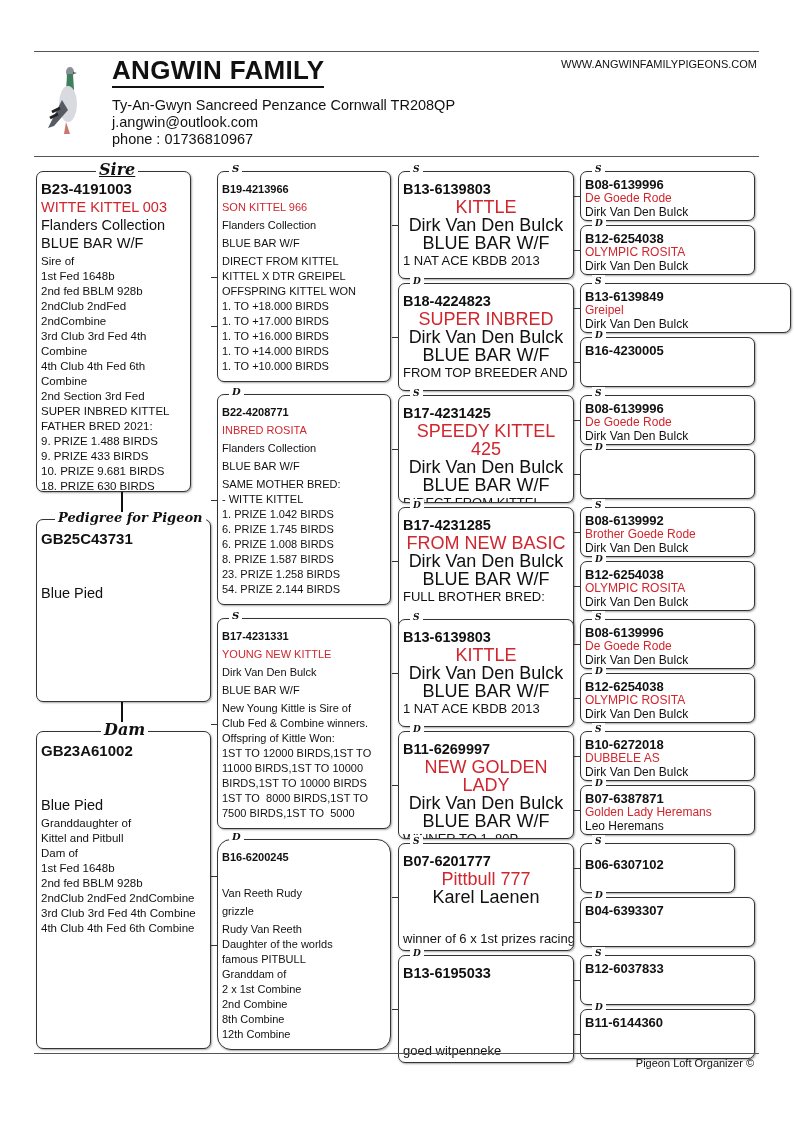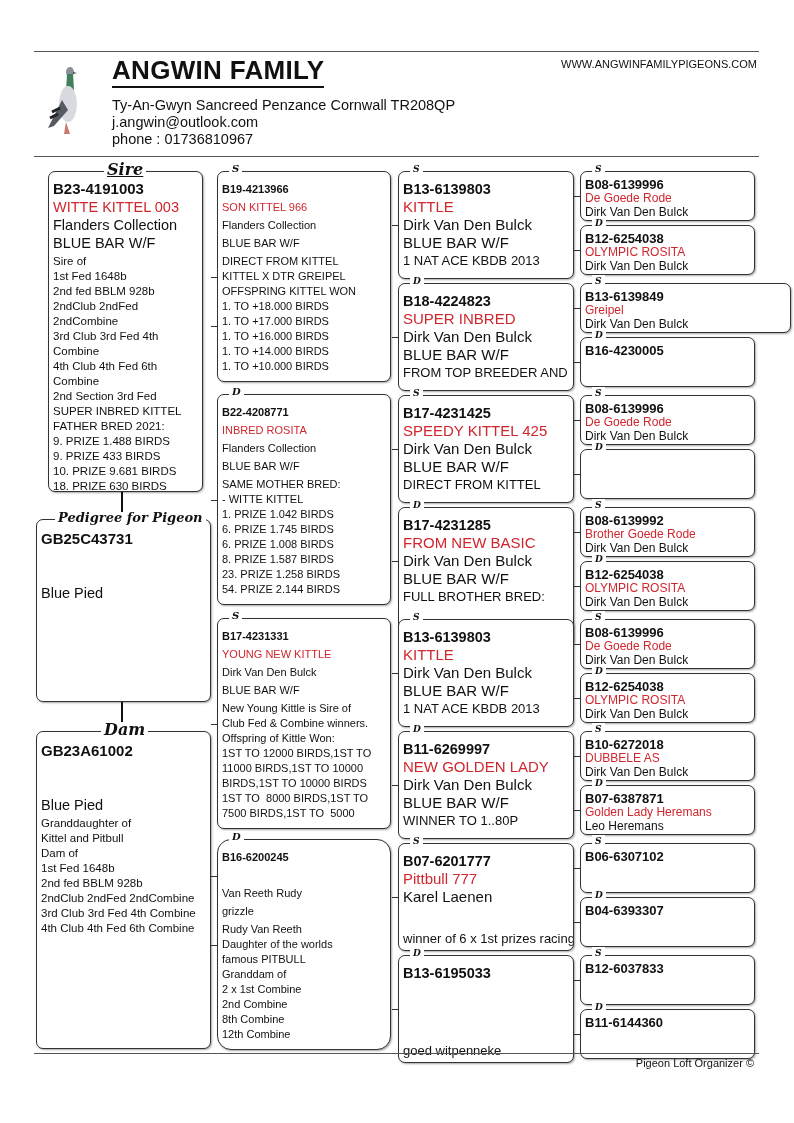--- a/index.html
+++ b/index.html
@@ -22,21 +22,21 @@
 
   .ring { font-weight:bold; color:#111; }
   .name { color:#d0262e; }
   .c1 .ring { font-size:15px; line-height:18px; }
   .c1 .name, .c1 .l2, .c1 .l3 { font-size:14.5px; line-height:18px; }
   .c1 .notes { font-size:11.5px; line-height:15px; margin-top:2px; }
   .c2 .ring { font-size:11px; line-height:18px; }
   .c2 .name, .c2 .l2, .c2 .l3 { font-size:11px; line-height:18px; }
   .c2 .notes { font-size:11px; line-height:15px; margin-top:2px; }
   .c3 .ring { font-size:14.5px; line-height:18px; }
-  .c3 .name, .c3 .l2, .c3 .l3 { font-size:15px; line-height:18px; }
+  .c3 .name, .c3 .l2, .c3 .l3 { font-size:18px; line-height:18px;text-align:center; }
   .c3 .notes { font-size:13px; line-height:15px; margin-top:1px; }
   .c4 { padding:2px 4px; }
   .c4 .ring { font-size:13px; line-height:15px; }
   .c4 .name, .c4 .l2 { font-size:12px; line-height:13.5px; }
   .line { white-space:pre; }
   .vline { position:absolute; width:2px; background:#111; }
   .hline { position:absolute; height:1px; background:#333; }
   .pigeon { position:absolute; left:40px; top:60px; width:50px; height:80px; }
 </style>
 </head>
@@ -52,21 +52,21 @@
   <path d="M26 62 L24 74 L30 74 Z" fill="#c9786b"></path>
   <path d="M33 12 L37 13 L33 14 Z" fill="#444"></path>
 </svg>
 <div class="title">ANGWIN FAMILY</div>
 <div class="addr" style="top:97px;">Ty-An-Gwyn Sancreed Penzance Cornwall TR208QP</div>
 <div class="addr" style="top:114px;">j.angwin@outlook.com</div>
 <div class="addr" style="top:131px;">phone : 01736810967</div>
 <div class="website">WWW.ANGWINFAMILYPIGEONS.COM</div>
 <div class="hr" style="top:156px;"></div>
 
-<div class="box c1" style="left:36px; top:171px; width:155px; height:321px; padding-top:8px;margin-left:12px;">
+<div class="box c1" style="left:36px; top:171px; width:155px; height:321px; padding-top:8px;">
   <div class="ring">B23-4191003</div>
   <div class="name">WITTE KITTEL 003</div>
   <div class="l2">Flanders Collection</div>
   <div class="l3">BLUE BAR W/F</div>
   <div class="notes">
     <div>Sire of</div>
     <div>1st Fed 1648b</div>
     <div>2nd fed BBLM 928b</div>
     <div>2ndClub 2ndFed 2ndCombine</div>
     <div>3rd Club 3rd Fed 4th Combine</div>
@@ -75,21 +75,21 @@
     <div>SUPER INBRED KITTEL</div>
     <div>FATHER BRED 2021:</div>
     <div>9. PRIZE 1.488 BIRDS</div>
     <div>9. PRIZE 433 BIRDS</div>
     <div>10. PRIZE 9.681 BIRDS</div>
     <div>18. PRIZE 630 BIRDS</div>
     <div>40. PRIZE 399 BIRDS</div>
     <div>63. PRIZE 813 BIRDS</div>
   </div>
 </div>
-<div class="lbl big" style="left:104px; top:162px;text-decoration:underline;">Sire</div>
+<div class="lbl big" style="left:96px; top:162px;text-decoration:underline;">Sire</div>
 
 <div class="vline" style="left:121px; top:492px; height:26px;"></div>
 
 <div class="box c1" style="left:36px; top:519px; width:175px; height:183px; padding-top:10px;">
   <div class="ring">GB25C43731</div>
   <div class="l2" style="margin-top:36px;">Blue Pied</div>
 </div>
 <div class="lbl" style="left:55px; top:512px; font-size:13px; font-style:italic;">Pedigree for Pigeon</div>
 
 <div class="vline" style="left:121px; top:702px; height:28px;"></div>
@@ -352,21 +352,21 @@
     </div>
     <div class="lbl tiny" style="left:592px; top:723px;">S</div>
     <div class="hline" style="left:574px; top:756px; width:6px;"></div>
     <div class="box c4" style="left:580px; top:785px; width:175px; height:50px; padding-top:5px;">
       <div class="ring">B07-6387871</div>
       <div class="name">Golden Lady Heremans</div>
       <div class="l2">Leo Heremans</div>
     </div>
     <div class="lbl tiny" style="left:592px; top:777px;">D</div>
     <div class="hline" style="left:574px; top:810px; width:6px;"></div>
-    <div class="box c4" style="left:580px; top:843px; width:175px; height:50px; padding-top:5px;">
+    <div class="box c4" style="left:580px; top:843px; width:155px; height:50px; padding-top:13px;">
       <div class="ring">B06-6307102</div>
       <div class="name" style="min-height:13.5px"></div>
       <div class="l2" style="min-height:13.5px"></div>
     </div>
     <div class="lbl tiny" style="left:592px; top:835px;">S</div>
     <div class="hline" style="left:574px; top:868px; width:6px;"></div>
     <div class="box c4" style="left:580px; top:897px; width:175px; height:50px; padding-top:5px;">
       <div class="ring">B04-6393307</div>
       <div class="name" style="min-height:13.5px"></div>
       <div class="l2" style="min-height:13.5px"></div>

